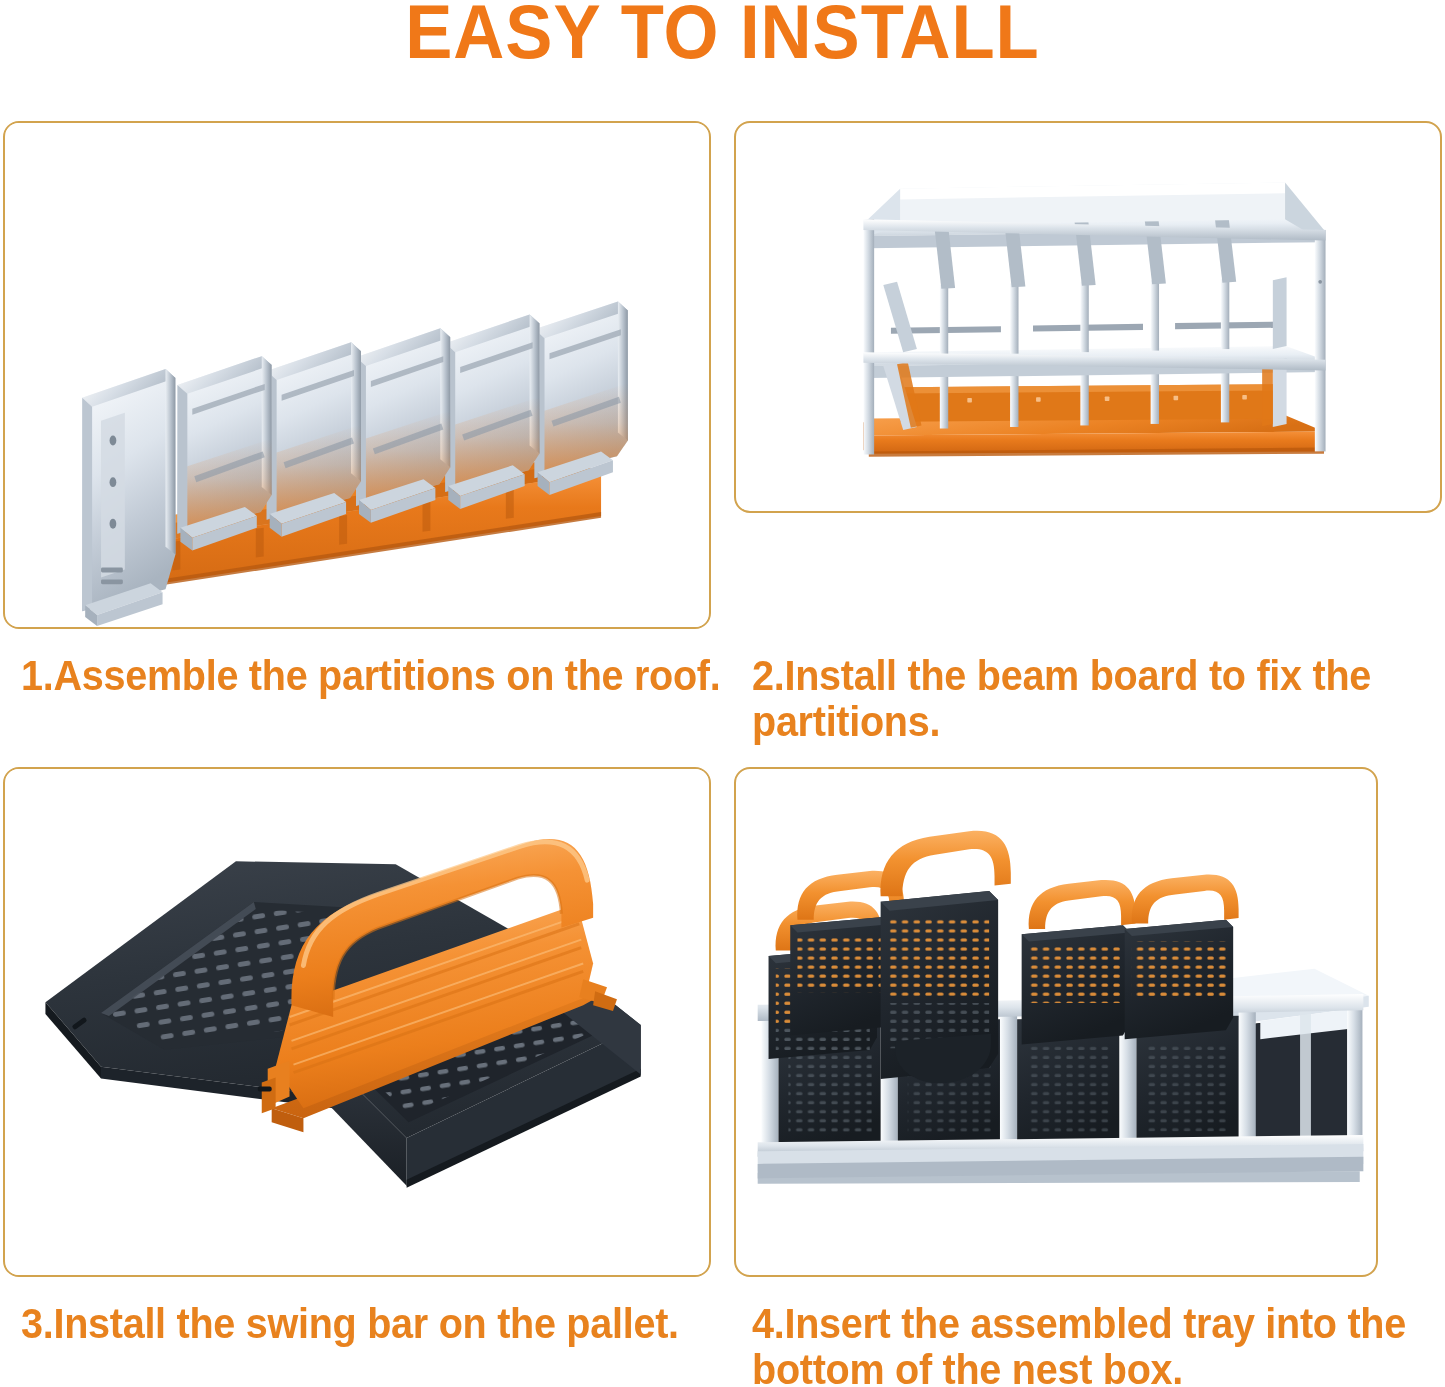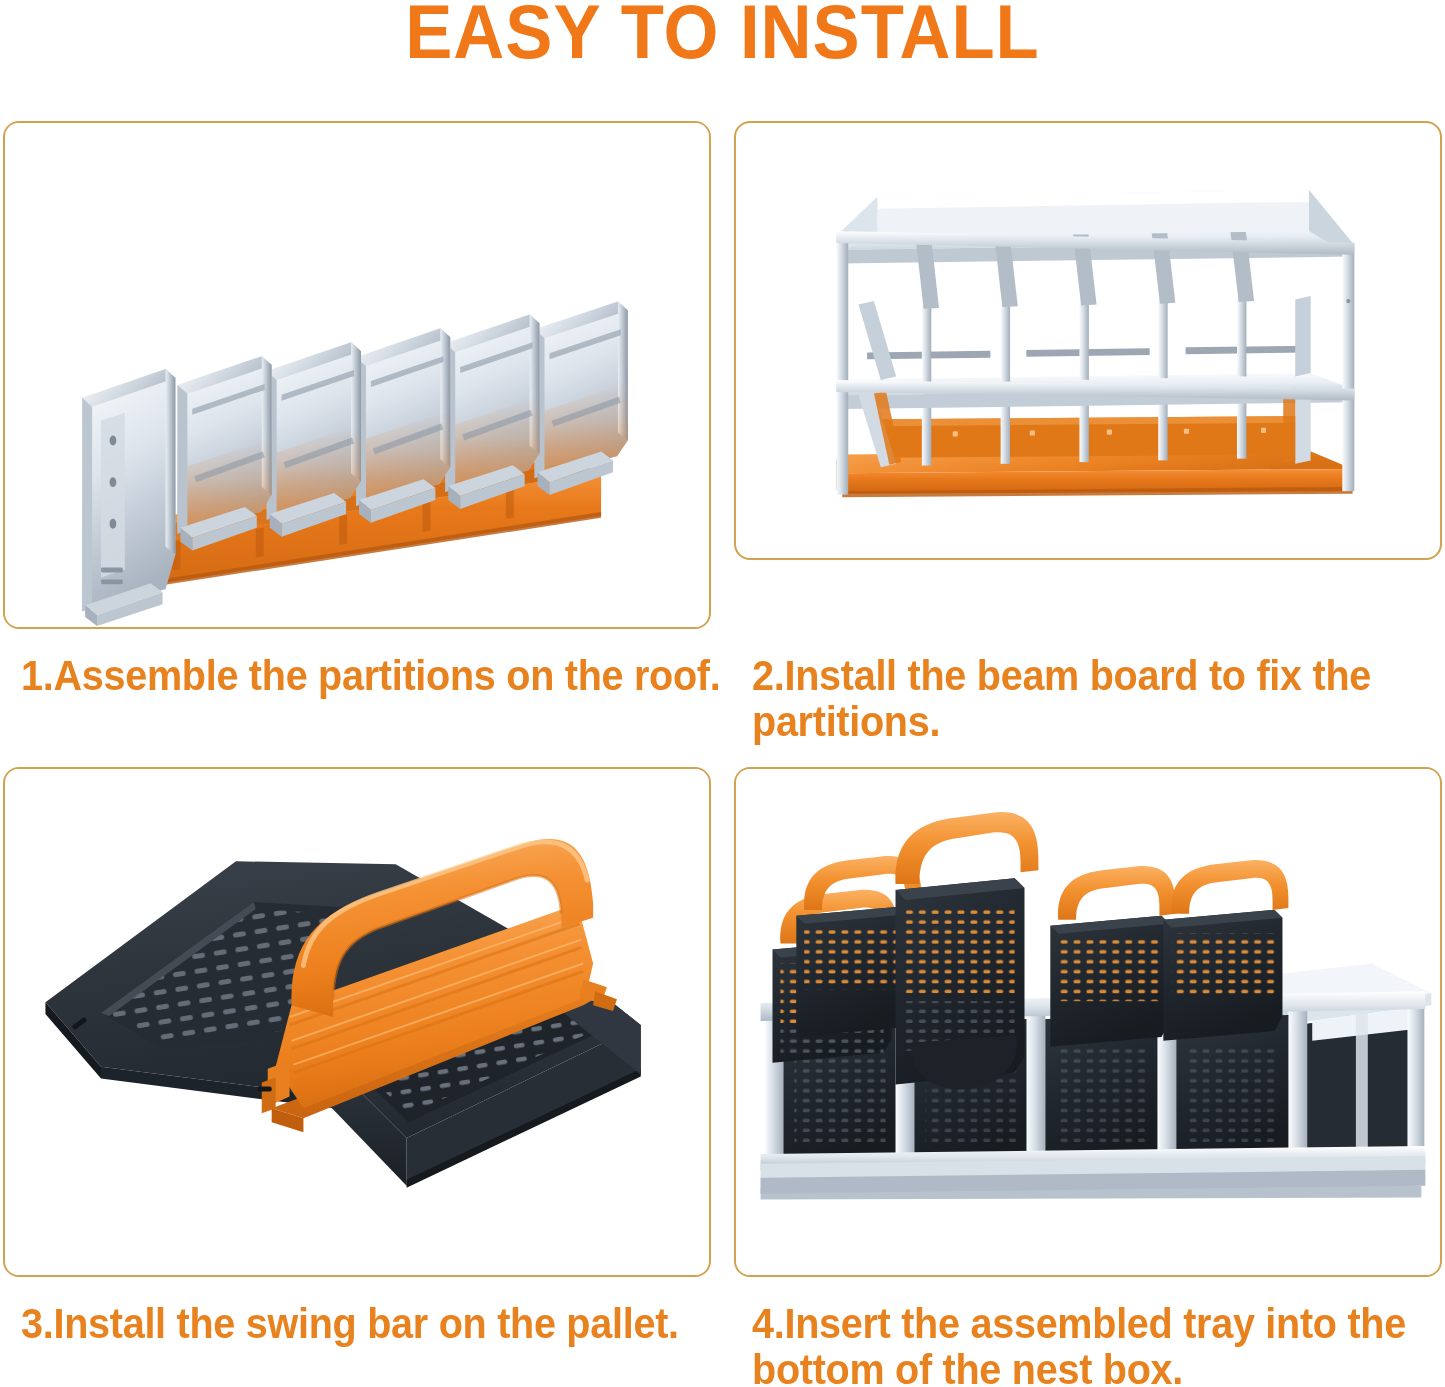--- a/index.html
+++ b/index.html
@@ -36,23 +36,23 @@
   
   #steps-grid {
     position: absolute;
     left: 0;
     top: 12px;
     width: 1445px;
     height: 1387px;
   }
   .step-cell { position: absolute; }
   .step-cell[data-cell="0"] { left: 3px;   top: 109px;  width: 708px; height: 508px; }
-  .step-cell[data-cell="1"] { left: 734px; top: 109px;  width: 708px; height: 439px; }
+  .step-cell[data-cell="1"] { left: 734px; top: 109px;  width: 708px; height: 392px; }
   .step-cell[data-cell="2"] { left: 3px;   top: 755px;  width: 708px; height: 510px; text-decoration: underline; }
-  .step-cell[data-cell="3"] { left: 734px; top: 755px;  width: 708px; height: 510px; }
+  .step-cell[data-cell="3"] { left: 734px; top: 755px;  width: 644px; height: 510px; }
 
   .step-frame {
     position: absolute;
     left: 0; top: 0;
     width: 100%;
     height: 100%;
     box-sizing: border-box;
     border: 2px solid #d2a34e;
     border-radius: 16px;
     background: #ffffff;

